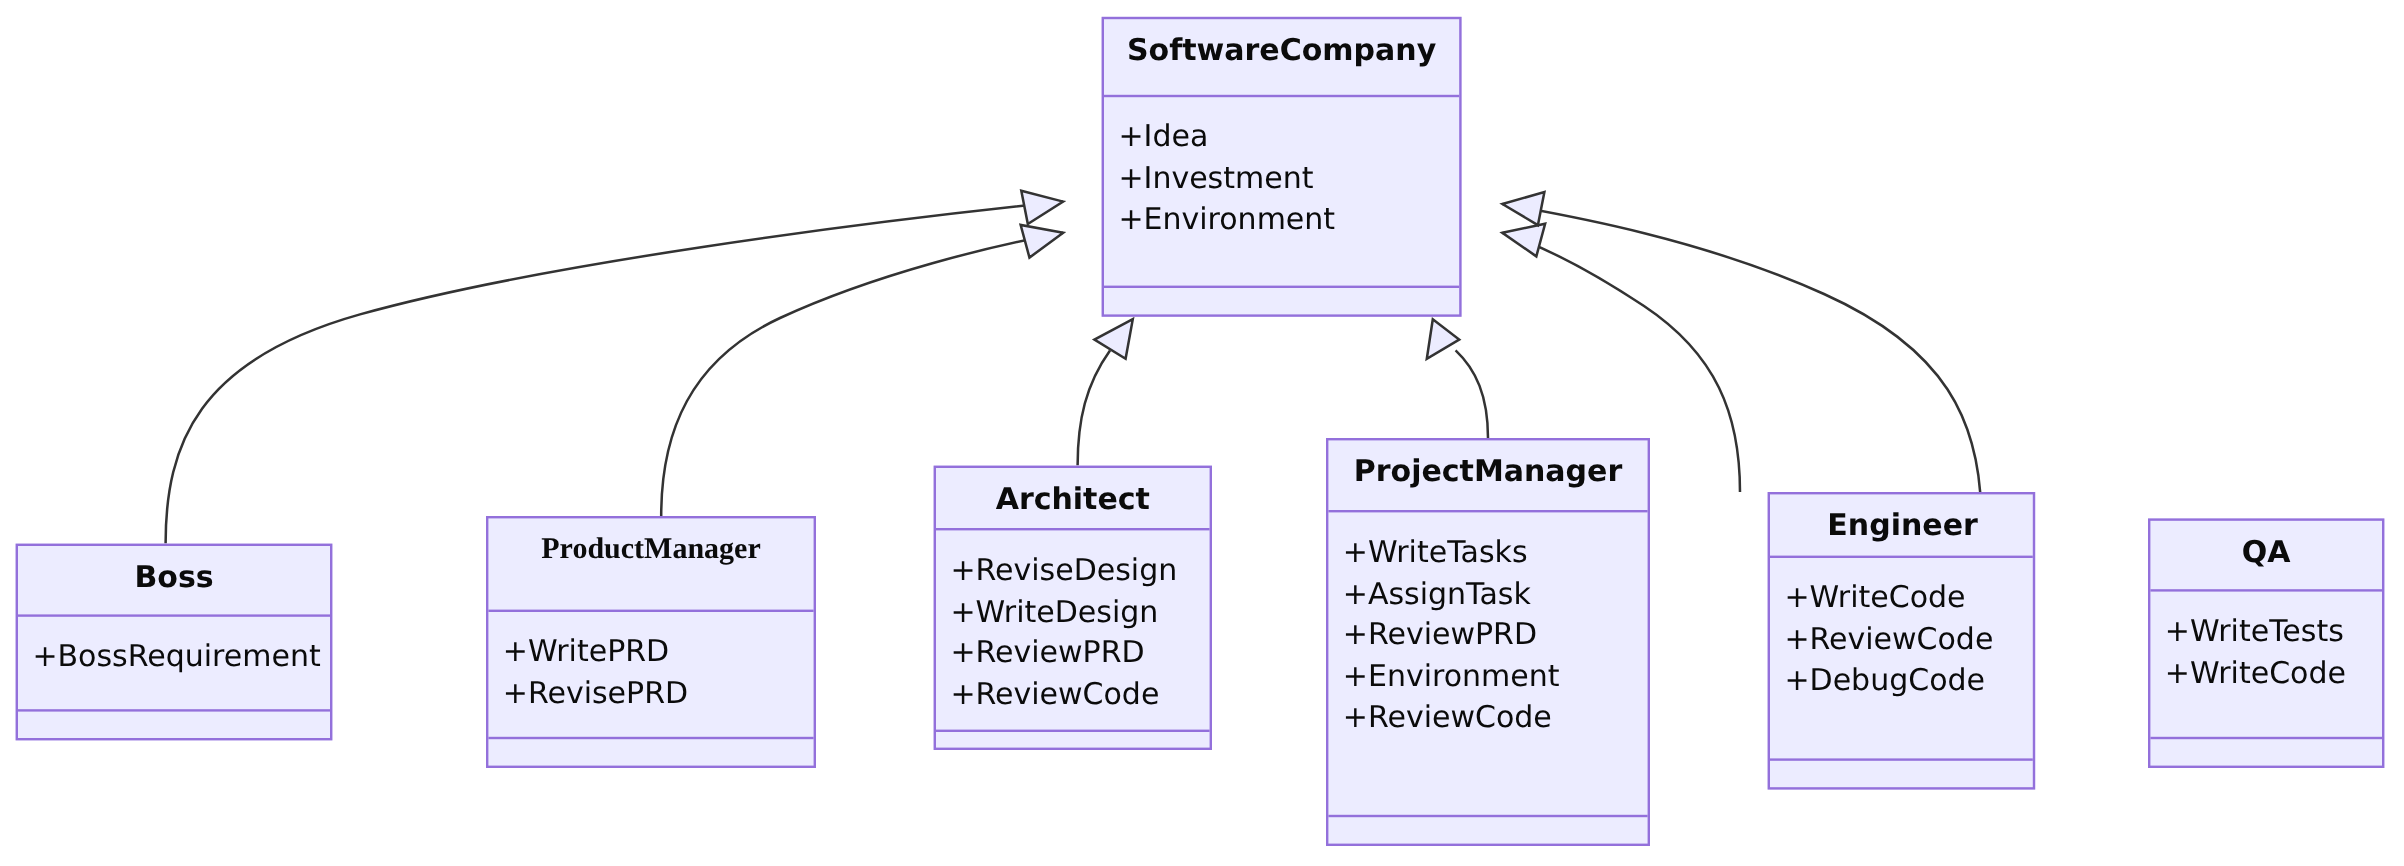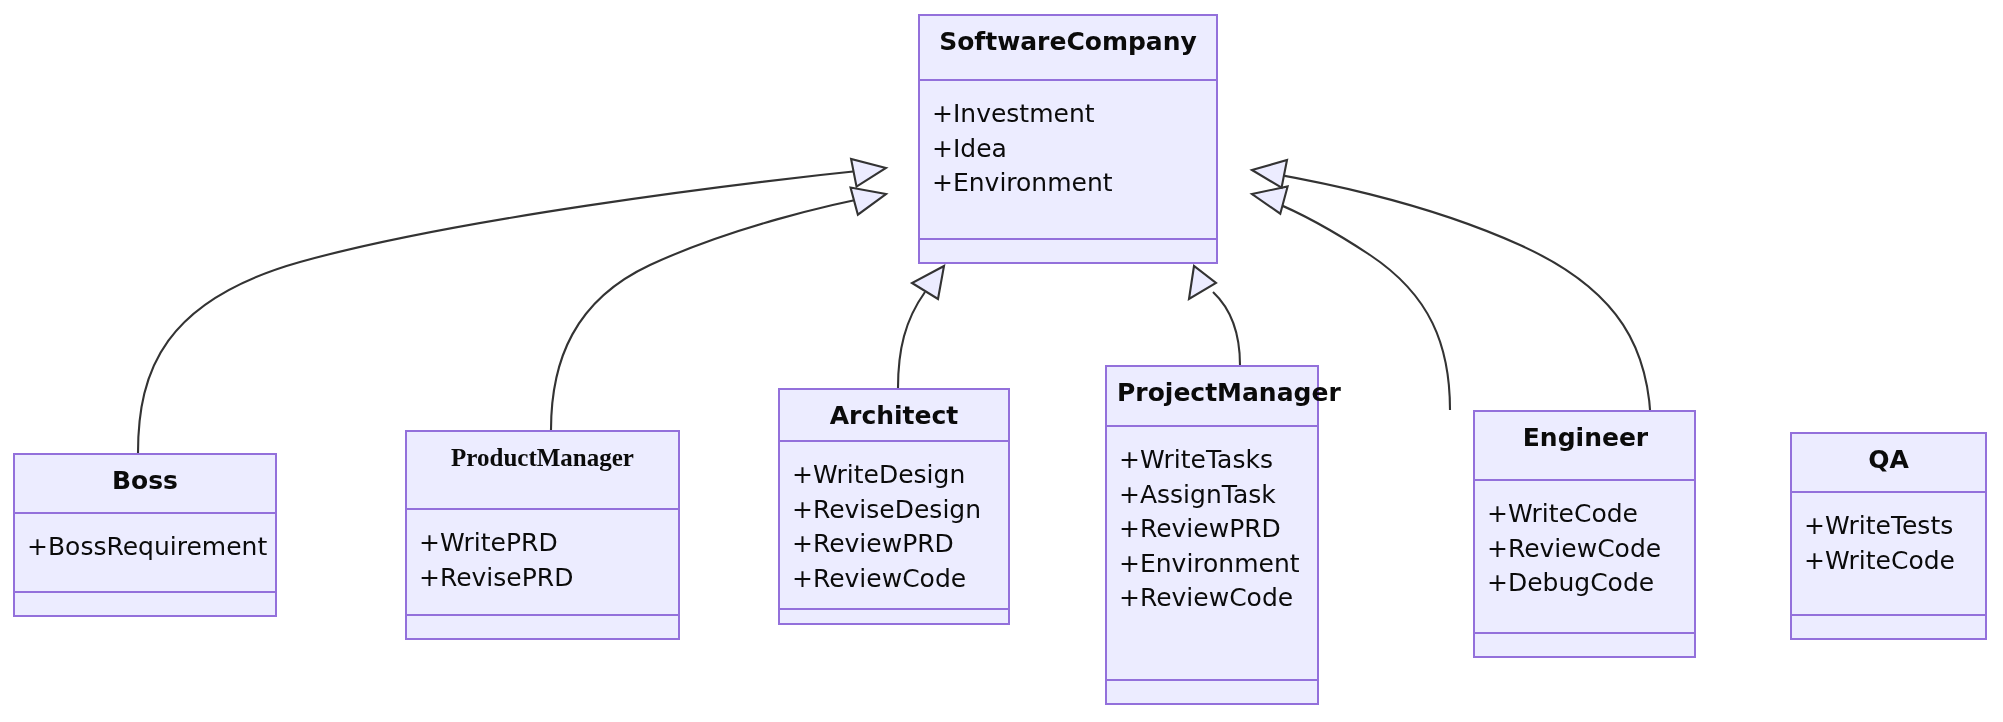--- a/index.html
+++ b/index.html
@@ -95,22 +95,22 @@
 
     <g>
       <path d="M 1651 432 C 1651 350 1620 290 1520 245 C 1420 200 1310 180 1252 170" fill="none" stroke="#333333" stroke-width="2.1"></path>
       <polygon points="1252,170 1286,157 1283,185" fill="#ECECFF" stroke="#333333" stroke-width="2.1" stroke-linejoin="miter" transform="rotate(5 1252 170)"></polygon>
     </g>
   </svg>
 
   <div class="uml-class" style="left:918px; top:14px; width:300px; height:250px;">
     <div class="uml-title" style="height:65px;">SoftwareCompany</div>
     <div class="uml-attrs">
+      <div class="uml-attr">+Idea</div>
       <div class="uml-attr">+Investment</div>
-      <div class="uml-attr">+Idea</div>
       <div class="uml-attr">+Environment</div>
     </div>
     <div class="uml-methods"></div>
   </div>
 
   <div class="uml-class" style="left:13px; top:453px; width:264px; height:164px;">
     <div class="uml-title" style="height:59px;">Boss</div>
     <div class="uml-attrs">
       <div class="uml-attr">+BossRequirement</div>
     </div>
@@ -122,42 +122,42 @@
     <div class="uml-attrs">
       <div class="uml-attr">+WritePRD</div>
       <div class="uml-attr">+RevisePRD</div>
     </div>
     <div class="uml-methods"></div>
   </div>
 
   <div class="uml-class" style="left:778px; top:388px; width:232px; height:237px;">
     <div class="uml-title" style="height:60px;">Architect</div>
     <div class="uml-attrs">
+      <div class="uml-attr">+ReviseDesign</div>
       <div class="uml-attr">+WriteDesign</div>
-      <div class="uml-attr">+ReviseDesign</div>
       <div class="uml-attr">+ReviewPRD</div>
       <div class="uml-attr">+ReviewCode</div>
     </div>
     <div class="uml-methods"></div>
   </div>
 
-  <div class="uml-class" style="left:1105px; top:365px; width:214px; height:340px;">
+  <div class="uml-class" style="left:1105px; top:365px; width:270px; height:340px;">
     <div class="uml-title" style="height:60px;">ProjectManager</div>
     <div class="uml-attrs">
       <div class="uml-attr">+WriteTasks</div>
       <div class="uml-attr">+AssignTask</div>
       <div class="uml-attr">+ReviewPRD</div>
       <div class="uml-attr">+Environment</div>
       <div class="uml-attr">+ReviewCode</div>
     </div>
     <div class="uml-methods"></div>
   </div>
 
   <div class="uml-class" style="left:1473px; top:410px; width:223px; height:248px;">
-    <div class="uml-title" style="height:69px;padding-left:12px;">Engineer</div>
+    <div class="uml-title" style="height:53px;padding-left:12px;">Engineer</div>
     <div class="uml-attrs">
       <div class="uml-attr">+WriteCode</div>
       <div class="uml-attr">+ReviewCode</div>
       <div class="uml-attr">+DebugCode</div>
     </div>
     <div class="uml-methods"></div>
   </div>
 
   <div class="uml-class" style="left:1790px; top:432px; width:197px; height:208px;">
     <div class="uml-title" style="height:59px;">QA</div>

